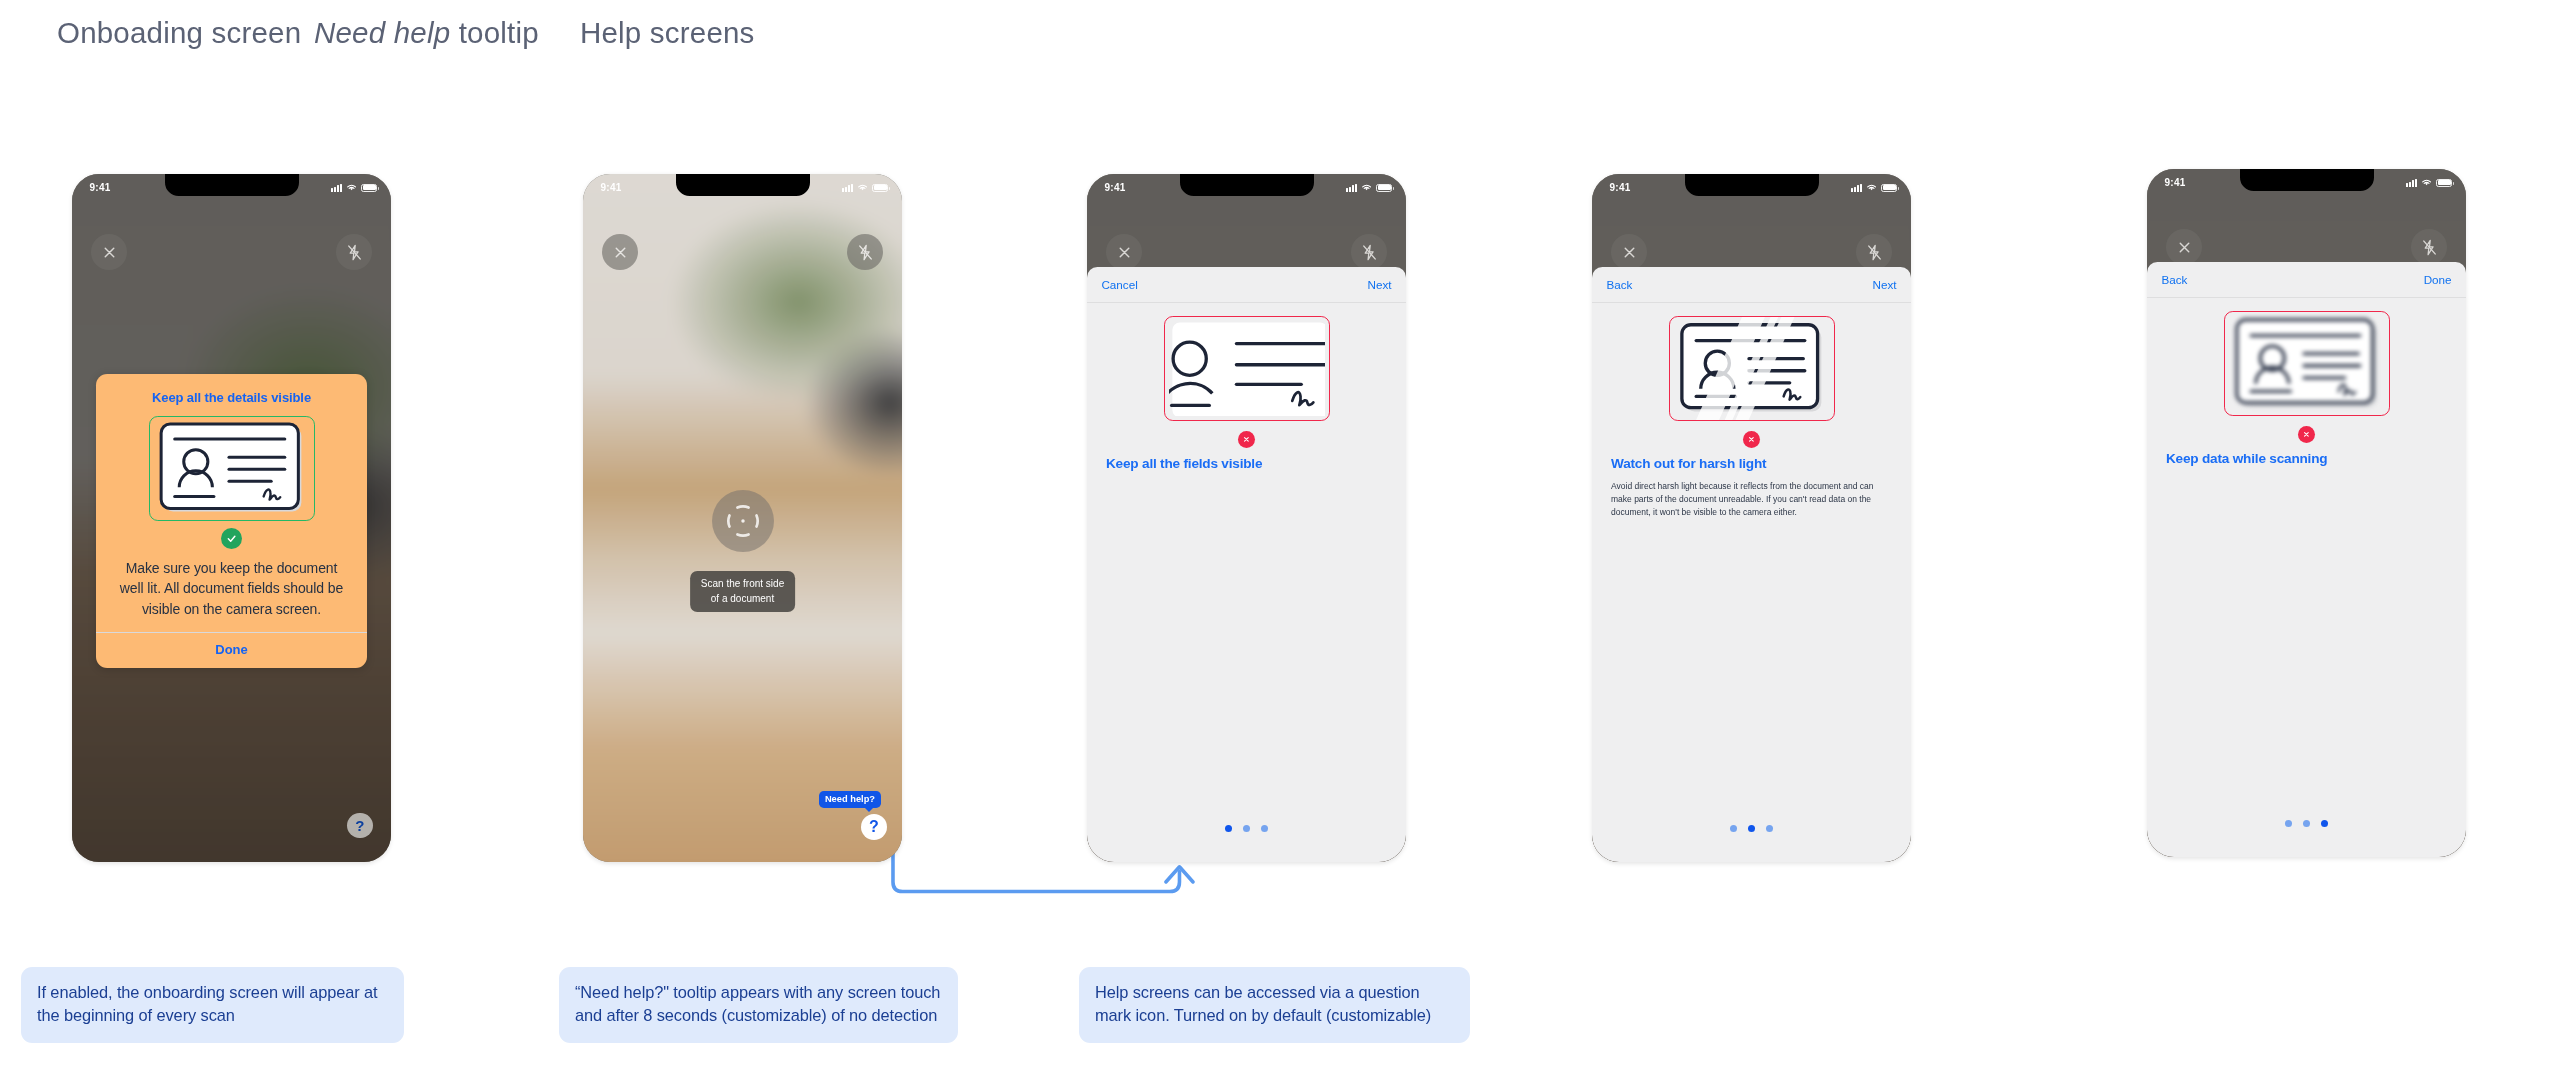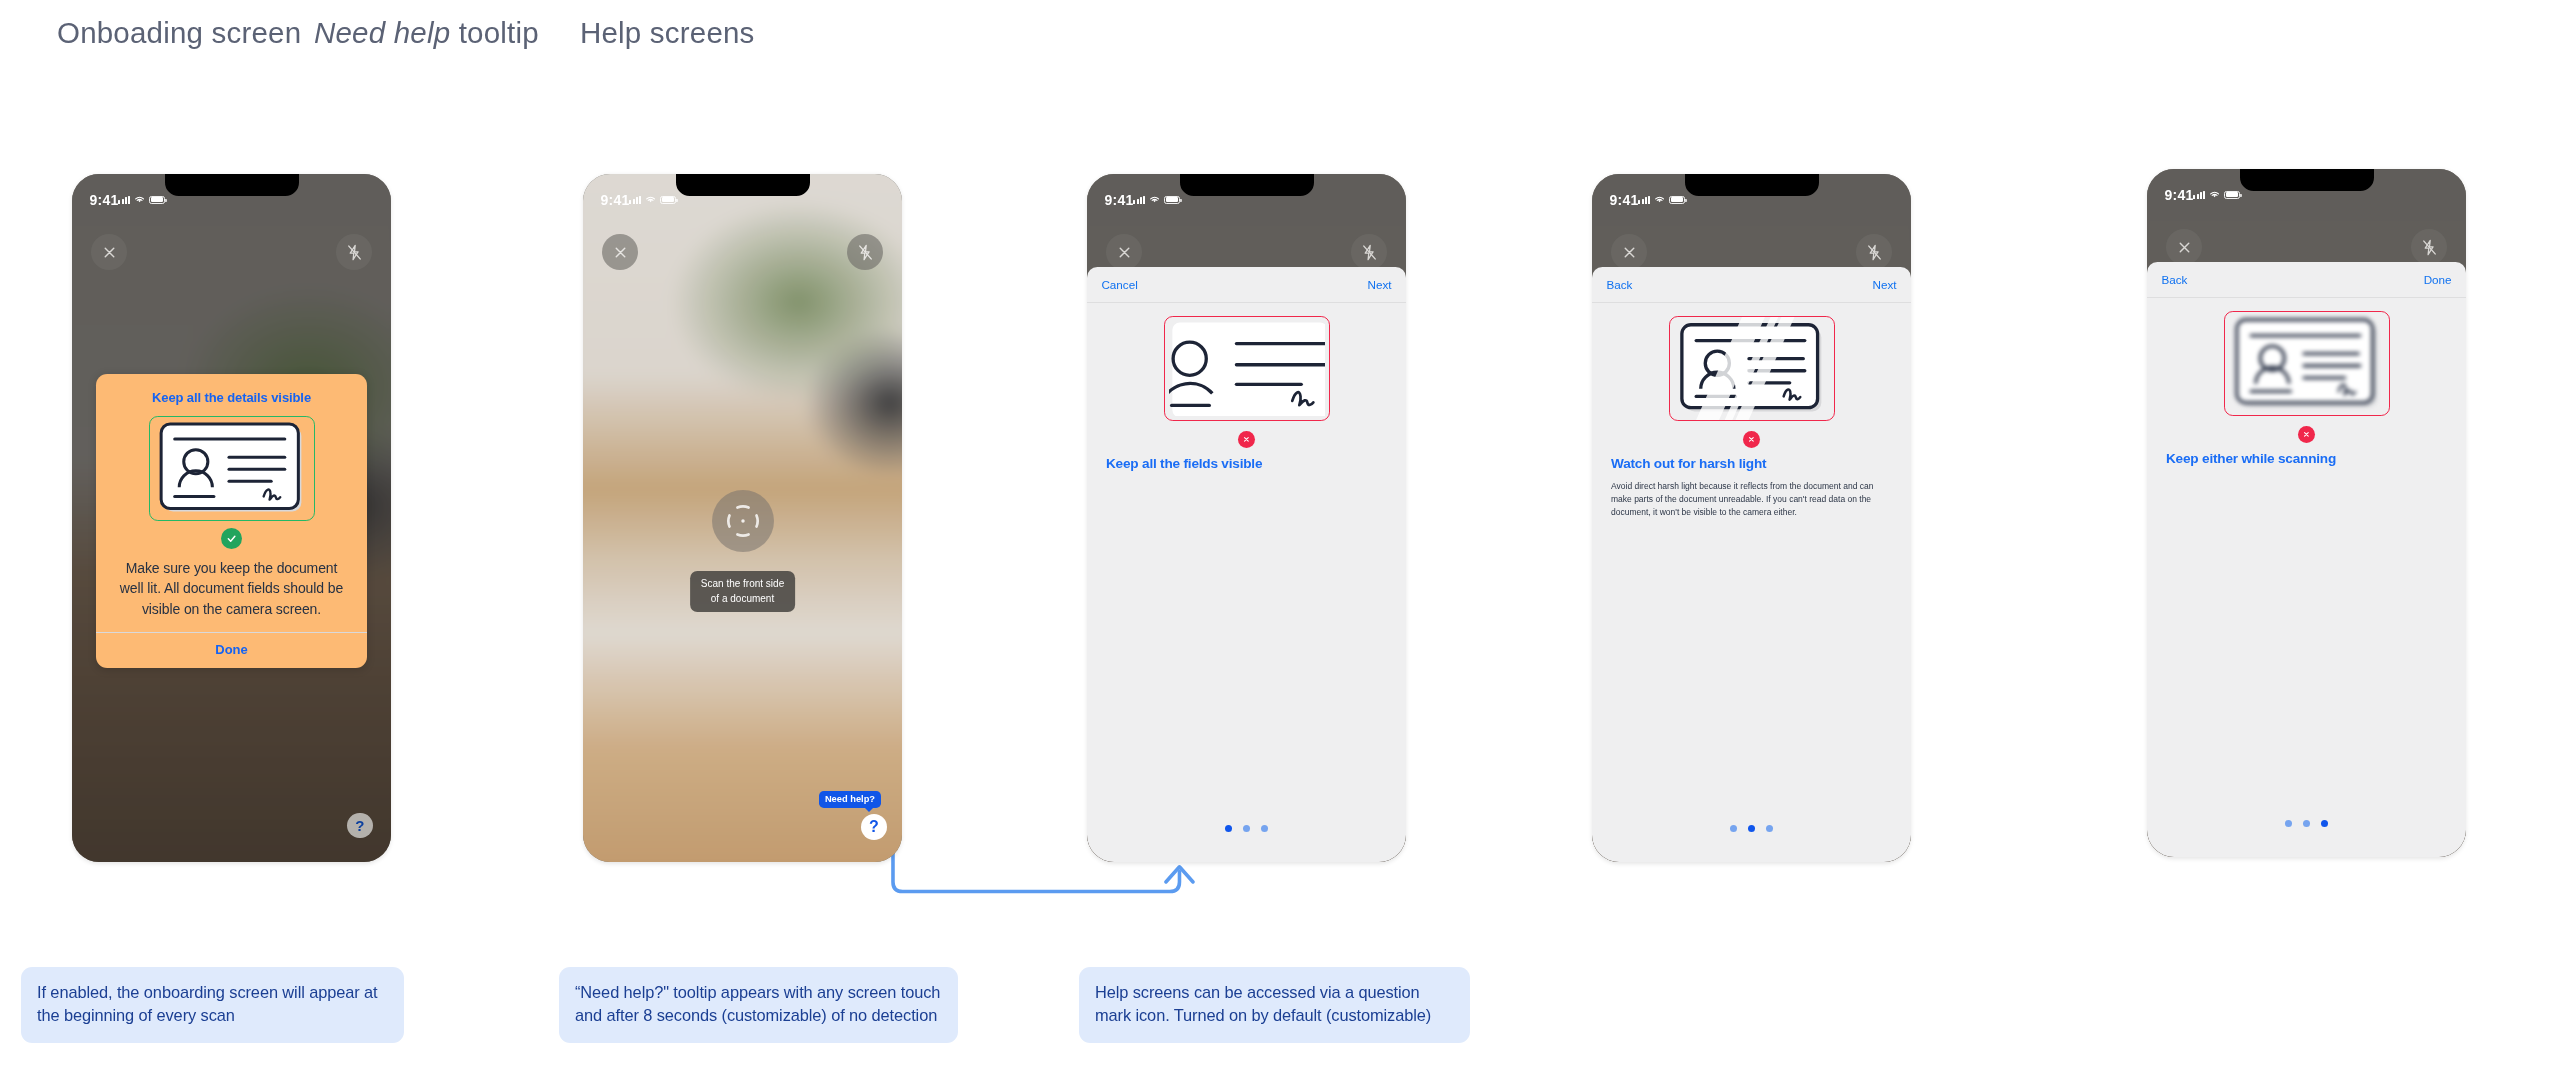--- a/index.html
+++ b/index.html
@@ -53,23 +53,23 @@
   .dim-light { position: absolute; inset: 0; background: rgba(0,0,0,.04); }
 
   
   .notch {
     position: absolute; top: 0; left: 50%; transform: translateX(-50%);
     width: 134px; height: 21.5px; background: #000;
     border-bottom-left-radius: 13.6px; border-bottom-right-radius: 13.6px;
   }
   .statusbar {
     position: absolute; top: 0; left: 0; right: 0; height: 24px;
-    display: flex; align-items: center; 
+    display: flex; align-items: center; justify-content: space-between;
     padding: 3.2px 13.6px 0 17.6px; color: #fff;
-    font-size: 14px; font-weight: bold; letter-spacing: 0.2px; margin-top: 12px;
+    font-size: 10px; font-weight: bold; letter-spacing: 0.2px;
   }
   .status-right { display: flex; align-items: center; gap: 4px; }
   .bars { display: flex; align-items: flex-end; gap: 1.2px; height: 8px; }
   .bars i { display: block; width: 2px; background: #fff; border-radius: 0.5px; }
   .bars i:nth-child(1){height:3.2px} .bars i:nth-child(2){height:4.8px}
   .bars i:nth-child(3){height:6.4px} .bars i:nth-child(4){height:8px}
   .batt {
     width: 16px; height: 8px; border: 1px solid rgba(255,255,255,.9);
     border-radius: 2.4px; padding: 0.8px; position: relative;
   }
@@ -581,21 +581,21 @@
               <path d="M142 100 c3-10 8-12 9-5 c1 6-3 12 0 8 c3-4 6-6 7-2 c1 4 4 3 6 0" fill="none" stroke="#3a4254" stroke-width="3.4" stroke-linecap="round"></path>
             </svg>
           </div>
         </div>
         <div class="fail-badge">
           <svg viewBox="0 0 24 24">
             <path d="M7 7 L17 17 M17 7 L7 17" stroke="#fff" stroke-width="3" stroke-linecap="round"></path>
           </svg>
         </div>
       </div>
-      <div class="sheet-heading">Keep either while scanning</div>
+      <div class="sheet-heading">Keep data while scanning</div>
       <div class="dots">
         <i></i>
         <i></i>
         <i class="on"></i>
       </div>
     </div>
   </div>
 
   <div class="callout" style="left:21px;  top:919px; width:383px;">If enabled, the onboarding screen will appear at the beginning of every scan</div>
   <div class="callout" style="left:559px; top:919px; width:399px;">“Need help?" tooltip appears with any screen touch and after 8 seconds (customizable) of no detection</div>

